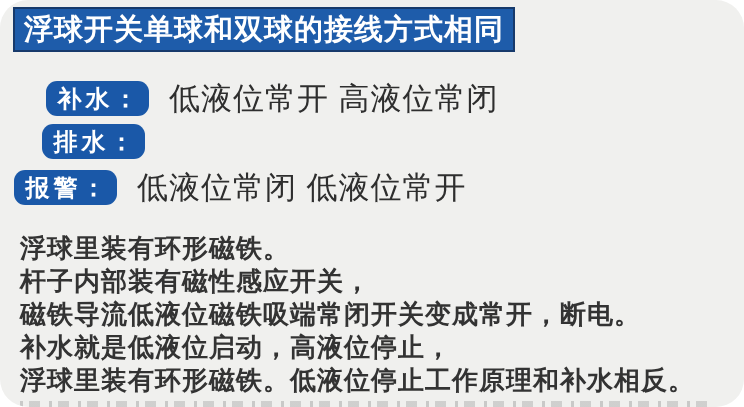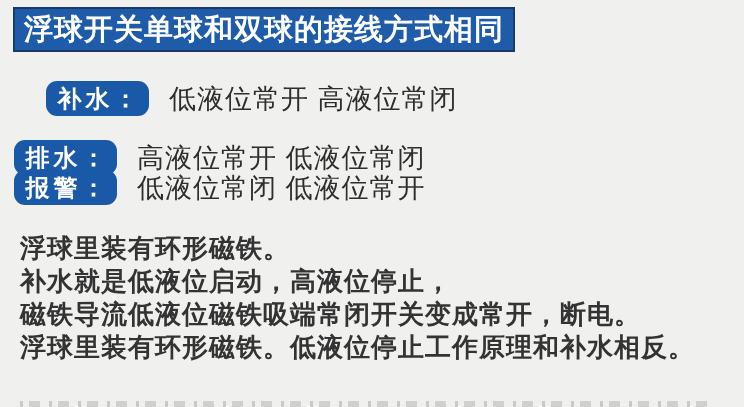--- a/index.html
+++ b/index.html
@@ -6,20 +6,21 @@
     margin: 0;
     padding: 0;
     font-family: "Liberation Sans", sans-serif;
   }
   .page {
     position: relative;
     width: 744px;
     height: 407px;
     background: #f0f0ee;
     overflow: hidden;
+    border-radius: 28px;
   }
   
   .banner {
     position: absolute;
     left: 13px;
     top: 7px;
     width: 498px;
     height: 41px;
     background: #1e5caa;
     border: 2px solid #173a6b;
@@ -36,41 +37,41 @@
   }
   
   .rule-row {
     position: absolute;
     left: 14px;
     height: 35px;
     display: flex;
     align-items: center;
   }
   .rule-row.r0 { top: 81px; padding-left: 32px; }
-  .rule-row.r1 { top: 140px; }
+  .rule-row.r1 { top: 124px; margin-left: 28px; }
   .rule-row.r2 { top: 170px; }
   .badge {
     width: 103px;
     height: 35px;
     background: #1a58a8;
     border-radius: 11px;
     color: #ffffff;
     font-size: 24px;
     font-weight: bold;
     letter-spacing: 4px;
     display: flex;
     align-items: center;
     justify-content: center;
     box-sizing: border-box;
     padding-left: 4px;
     flex: 0 0 auto;
   }
   .rule-text {
     margin-left: 20px;
-    font-size: 27px;
+    font-size: 31px;
     color: #2e2e2e;
     white-space: nowrap;
     letter-spacing: 1px;
   }
   
   .paragraph {
     position: absolute;
     left: 20px;
     top: 232px;
     width: 710px;
@@ -109,30 +110,30 @@
     <span class="banner-title">浮球开关单球和双球的接线方式相同</span>
   </div>
 
   <div class="rule-row r0">
     <span class="badge">补水：</span>
     <span class="rule-text">低液位常开 高液位常闭</span>
   </div>
 
   <div class="rule-row r1">
     <span class="badge">排水：</span>
-    <span class="rule-text">高液位常开 低液位常闭</span>
   </div>
 
   <div class="rule-row r2">
     <span class="badge">报警：</span>
     <span class="rule-text">低液位常闭 低液位常开</span>
   </div>
 
   <div class="paragraph">
     <div class="para-line">浮球里装有环形磁铁。</div>
+    <div class="para-line">杆子内部装有磁性感应开关，</div>
+    <div class="para-line">磁铁导流低液位磁铁吸端常闭开关变成常开，断电。</div>
     <div class="para-line">补水就是低液位启动，高液位停止，</div>
-    <div class="para-line">磁铁导流低液位磁铁吸端常闭开关变成常开，断电。</div>
     <div class="para-line">浮球里装有环形磁铁。低液位停止工作原理和补水相反。</div>
   </div>
 
   <div class="cutoff-line"></div>
 
 </div>
 
 </body></html>

